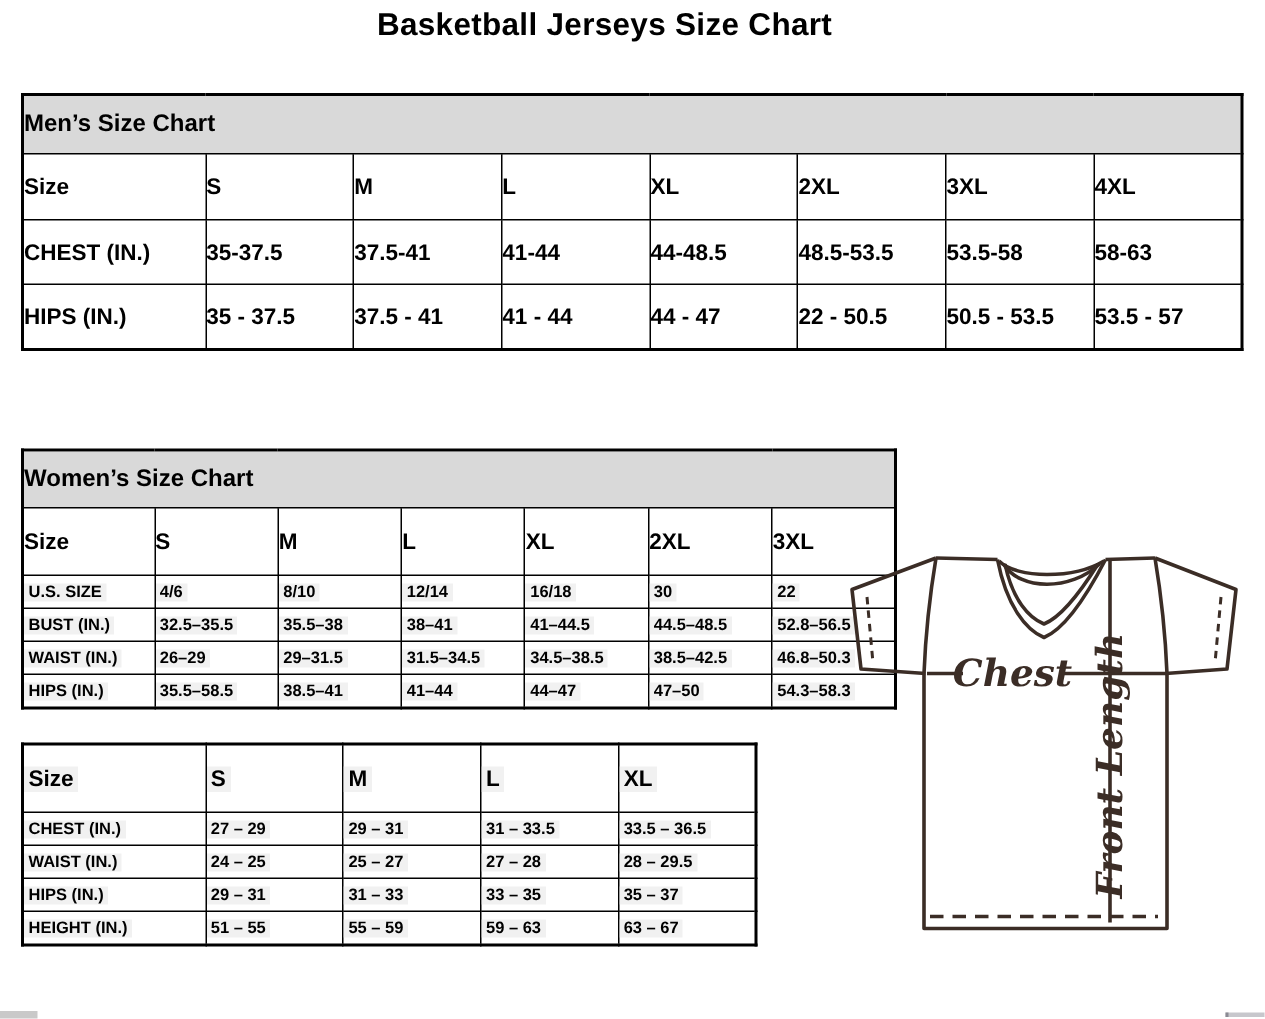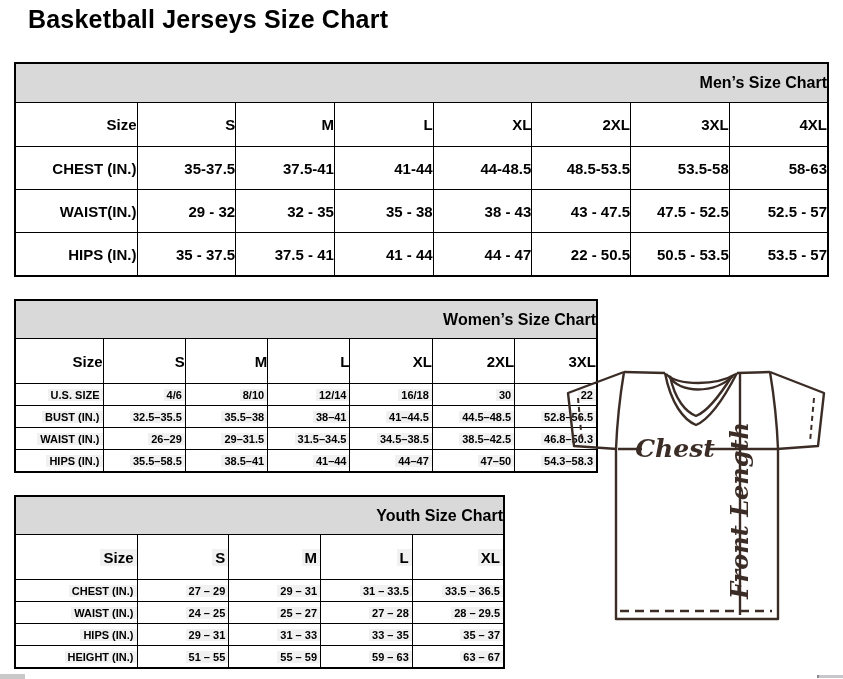--- a/index.html
+++ b/index.html
@@ -1,26 +1,26 @@
 <!DOCTYPE html>
 <html><head>
 <meta charset="utf-8">
 <style>
   html,body { margin:0; padding:0; }
   body {
     width:843px; height:679px; position:relative; overflow:hidden;
     background:#ffffff; font-family:"Liberation Sans", sans-serif; color:#000;
   }
   .page-title {
-    position:absolute; top:5px; left:0; width:806px; text-align:left;
-    font-size:25px; font-weight:bold; letter-spacing:0.2px;padding-left:28px;
+    position:absolute; top:5px; left:0; width:806px; text-align:center;
+    font-size:21px; font-weight:bold; letter-spacing:0.2px;
   }
   table.tbl {
     position:absolute; border-collapse:collapse; table-layout:fixed;
-    text-align:right; font-weight:bold; border:2px solid #000;
+    text-align:left; font-weight:bold; border:2px solid #000;
   }
   .tbl td, .tbl th { border:1px solid #000; padding:0; overflow:hidden; white-space:nowrap; }
   .tbl .title-row td { background:#d9d9d9; font-size:16px; }
 
   
   .mens { left:14px; top:62px; width:815px; }
   .mens .title-row td { height:38px; }
   .mens .head-row th { height:43px; font-size:15px; }
   .mens .data-row th, .mens .data-row td { height:42px; font-size:15px; }
 
@@ -78,30 +78,20 @@
     <th>CHEST (IN.)</th>
     <td>35-37.5</td>
     <td>37.5-41</td>
     <td>41-44</td>
     <td>44-48.5</td>
     <td>48.5-53.5</td>
     <td>53.5-58</td>
     <td>58-63</td>
   </tr>
   <tr class="data-row">
-    <th>WAIST(IN.)</th>
-    <td>29 - 32</td>
-    <td>32 - 35</td>
-    <td>35 - 38</td>
-    <td>38 - 43</td>
-    <td>43 - 47.5</td>
-    <td>47.5 - 52.5</td>
-    <td>52.5 - 57</td>
-  </tr>
-  <tr class="data-row">
     <th>HIPS (IN.)</th>
     <td>35 - 37.5</td>
     <td>37.5 - 41</td>
     <td>41 - 44</td>
     <td>44 - 47</td>
     <td>22 - 50.5</td>
     <td>50.5 - 53.5</td>
     <td>53.5 - 57</td>
   </tr>
 </tbody>
@@ -171,23 +161,20 @@
 
 <table class="tbl youth">
   <colgroup>
     <col style="width:122px">
       <col>
       <col>
       <col>
       <col>
   </colgroup>
   <tbody>
-      <tr class="title-row">
-    <td colspan="5">Youth Size Chart</td>
-  </tr>
   <tr class="head-row">
     <th><span class="hl">Size</span></th>
     <th><span class="hl">S</span></th>
     <th><span class="hl">M</span></th>
     <th><span class="hl">L</span></th>
     <th><span class="hl">XL</span></th>
   </tr>
   <tr class="data-row">
     <th><span class="hl">CHEST (IN.)</span></th>
     <td><span class="hl">27 – 29</span></td>

